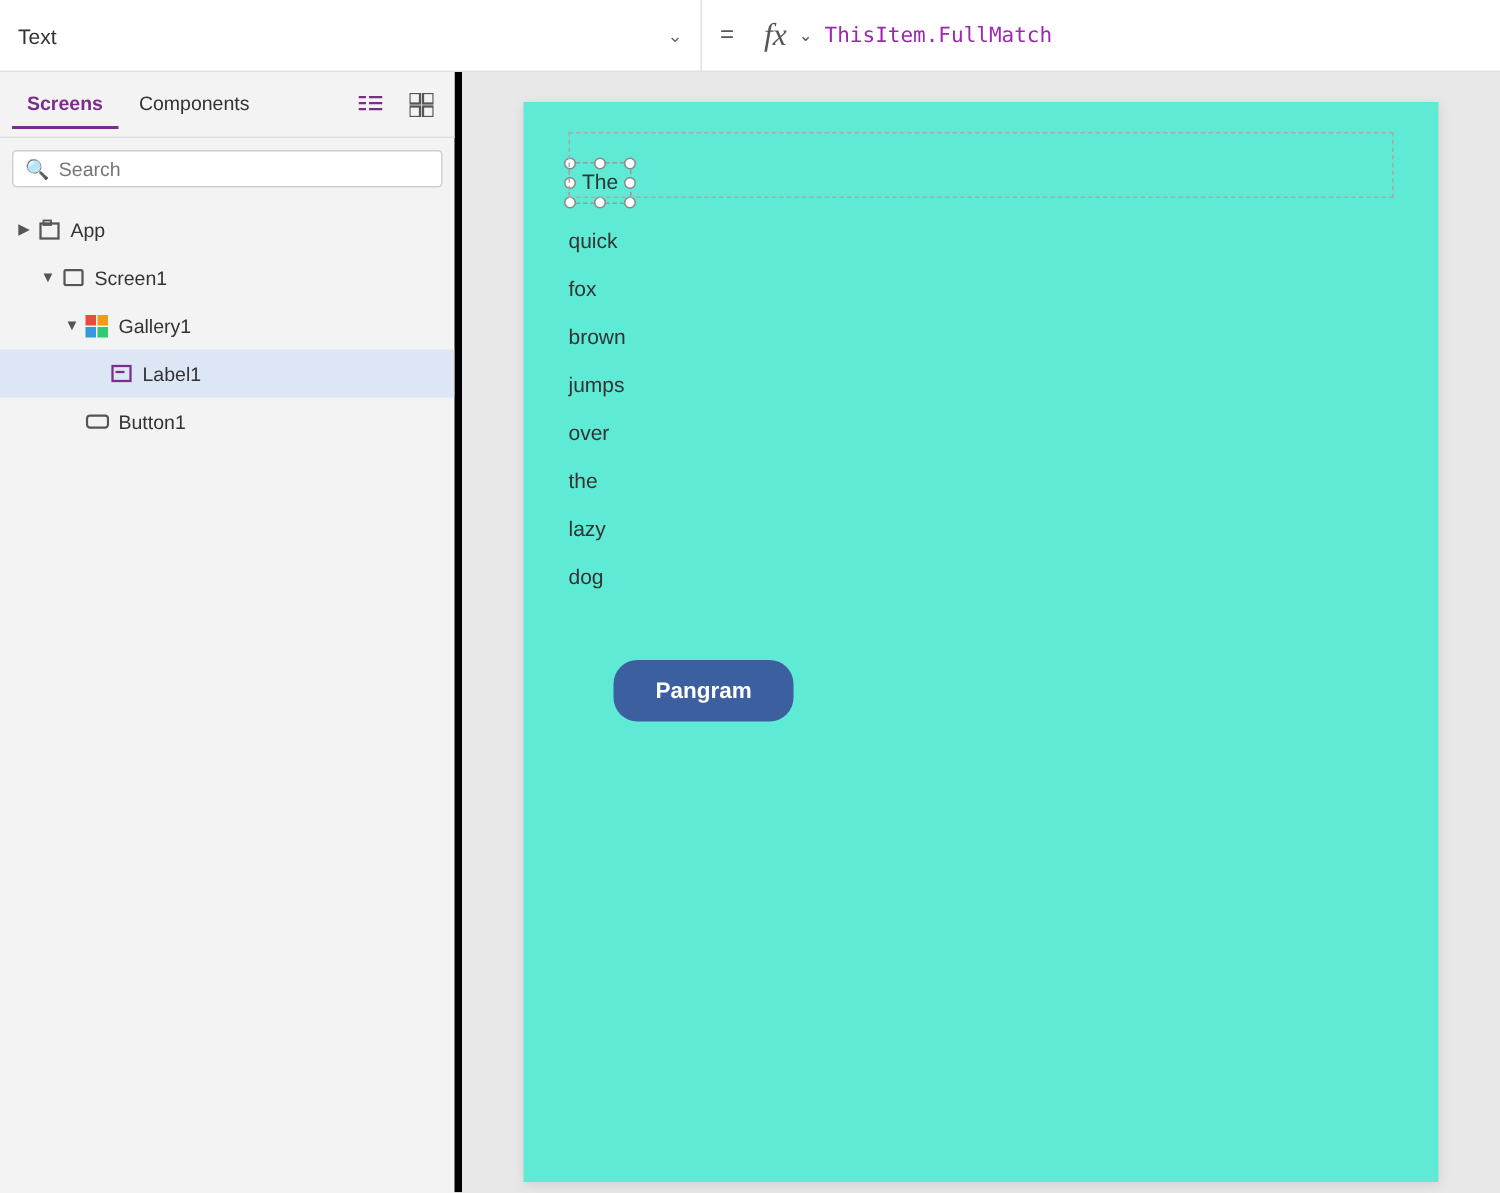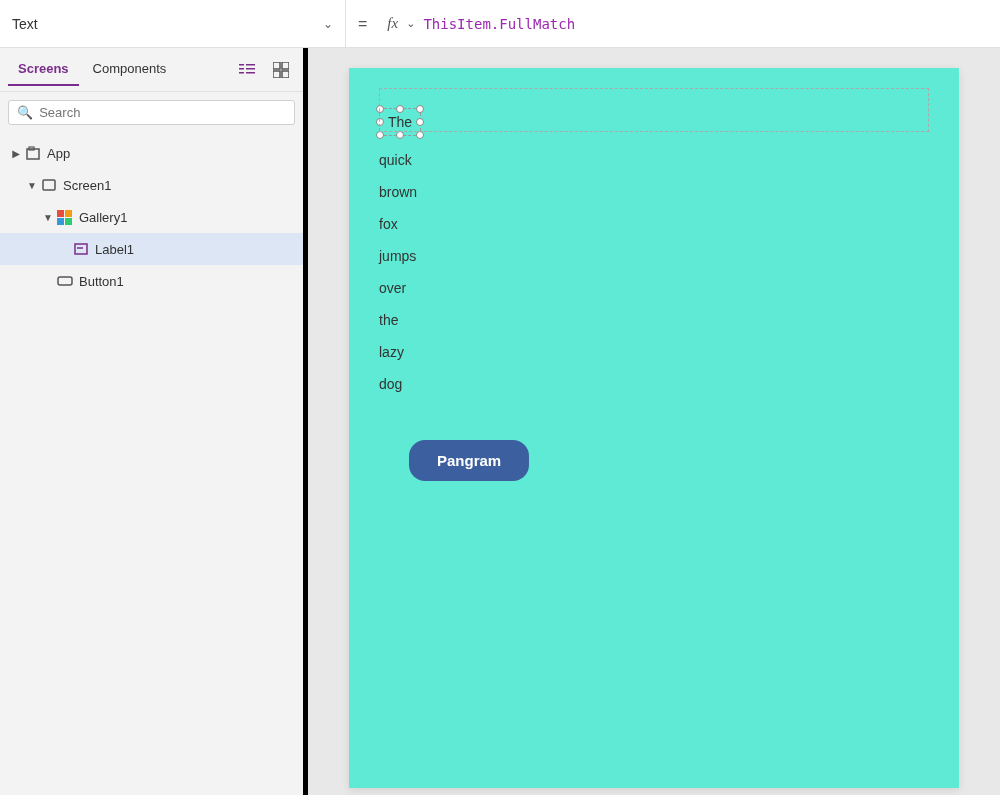--- a/index.html
+++ b/index.html
@@ -10,21 +10,21 @@
       display: flex;
       align-items: center;
       height: 48px;
       background: #fff;
       border-bottom: 1px solid #e0e0e0;
       flex-shrink: 0;
     }
     .property-dropdown {
       display: flex;
       align-items: center;
-      width: 346px;
+      width: 468px;
       height: 100%;
       border-right: 1px solid #e0e0e0;
       padding: 0 12px;
       gap: 8px;
       cursor: pointer;
     }
     .property-dropdown-text {
       flex: 1;
       font-size: 14px;
       color: #333;
@@ -43,21 +43,21 @@
       display: flex;
       align-items: center;
       flex: 1;
       height: 100%;
       padding: 0 8px;
       gap: 8px;
     }
     .fx-icon {
       font-style: italic;
       color: #555;
-      font-size: 15px;
+      font-size: 21px;
       font-family: 'Times New Roman', serif;
     }
     .formula-chevron {
       color: #555;
       font-size: 11px;
     }
     .formula-text {
       font-size: 14px;
       color: #9c27b0;
       font-family: 'Consolas', monospace;
@@ -394,22 +394,22 @@
             <span class="handle handle-bm"></span>
             <span class="handle handle-br"></span>
           </div>
         </div>
         
         <div style="position:absolute; top:20px; left:30px; right:30px; height:44px; border:1.5px dashed #aaa; pointer-events:none;"></div>
       </div>
 
       <div style="position:relative;">
         <span class="gallery-item">quick</span>
+        <span class="gallery-item">fox</span>
         <span class="gallery-item">brown</span>
-        <span class="gallery-item">fox</span>
         <span class="gallery-item">jumps</span>
         <span class="gallery-item">over</span>
         <span class="gallery-item">the</span>
         <span class="gallery-item">lazy</span>
         <span class="gallery-item">dog</span>
       </div>
 
       <div style="padding: 20px 30px;">
         <button class="canvas-button">Pangram</button>
       </div>

